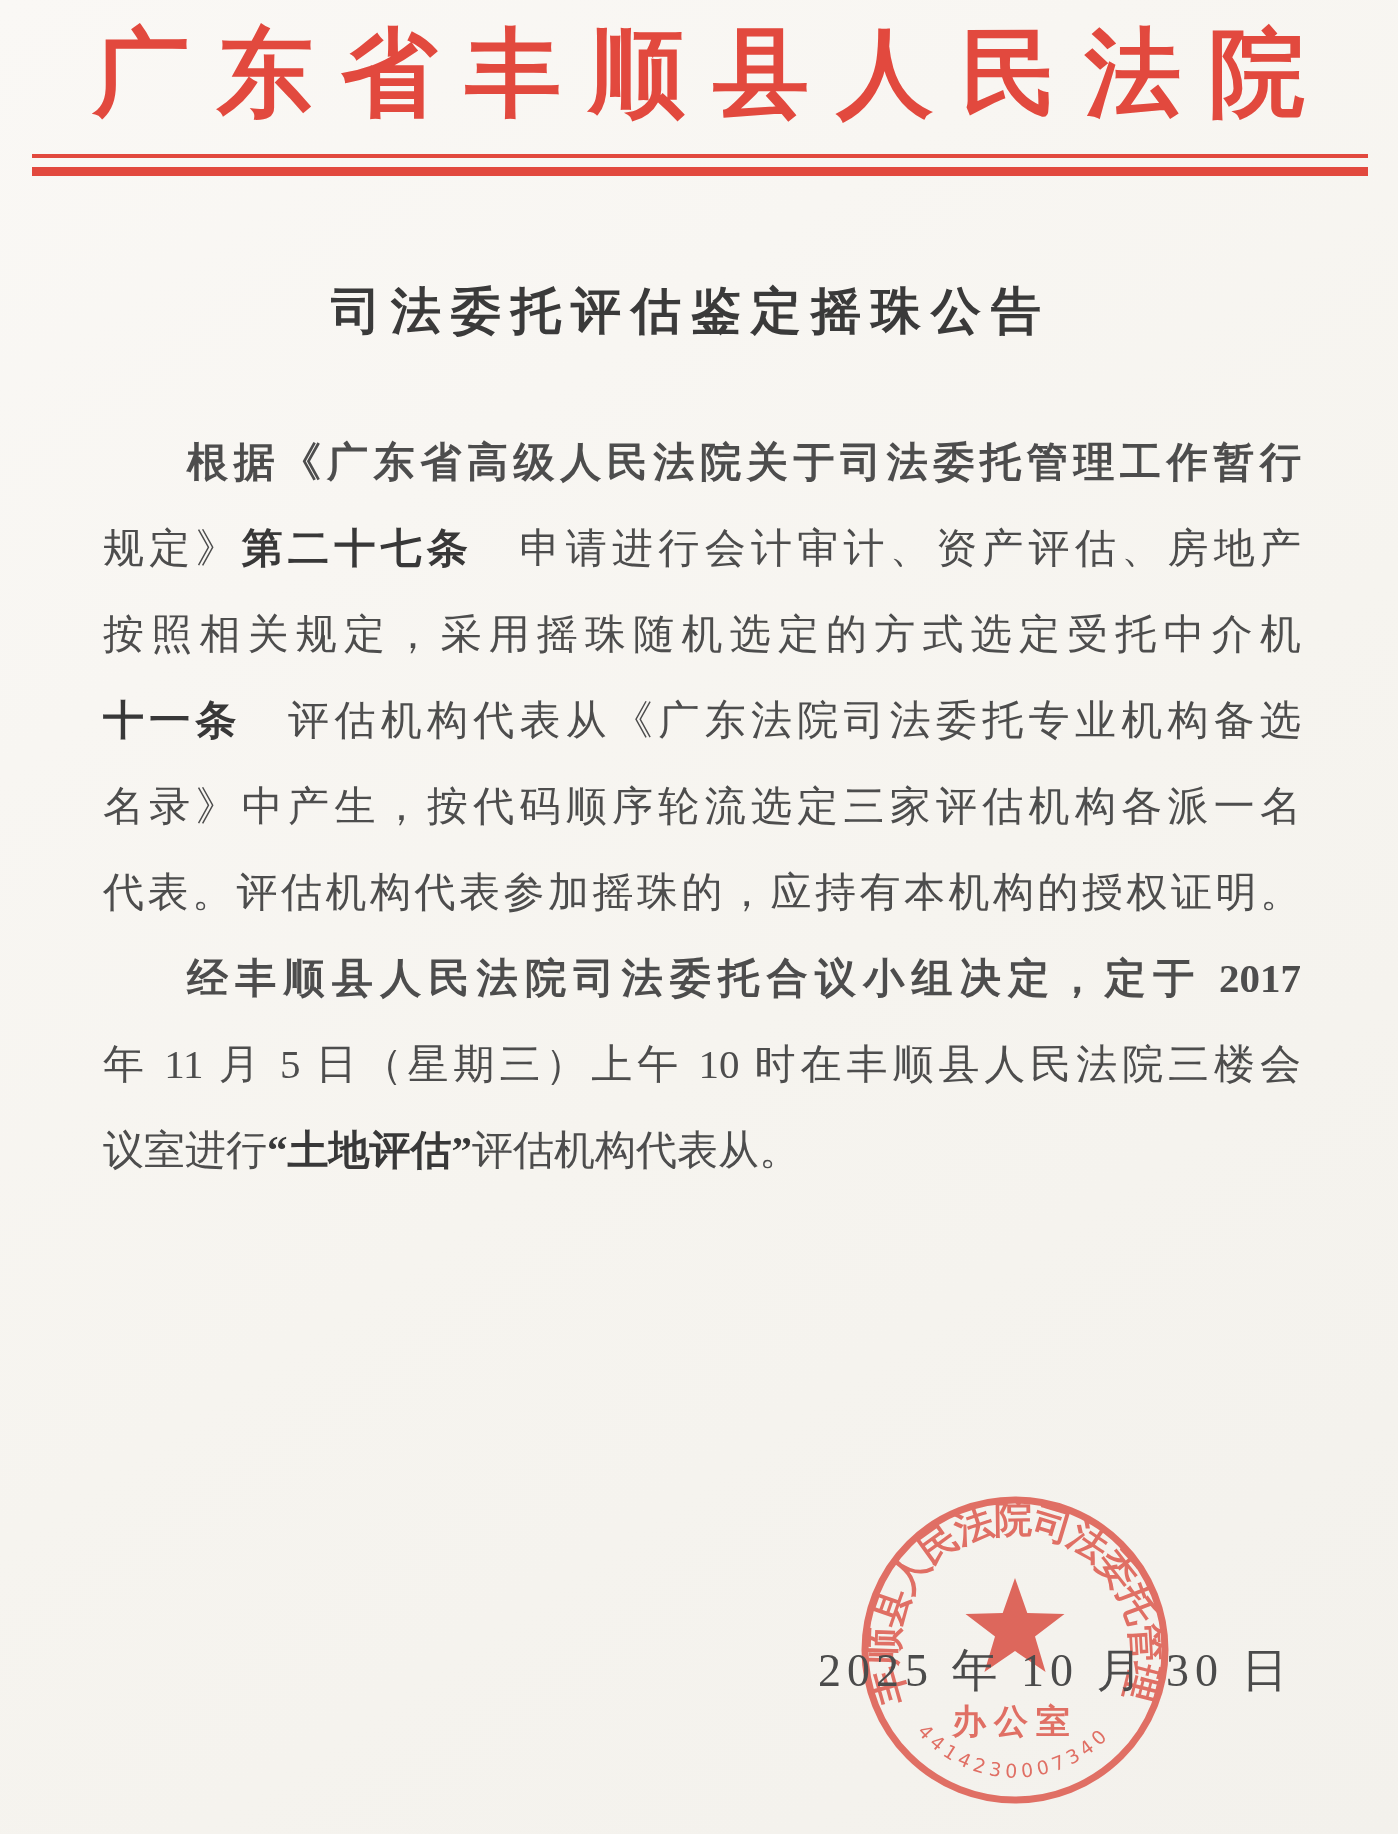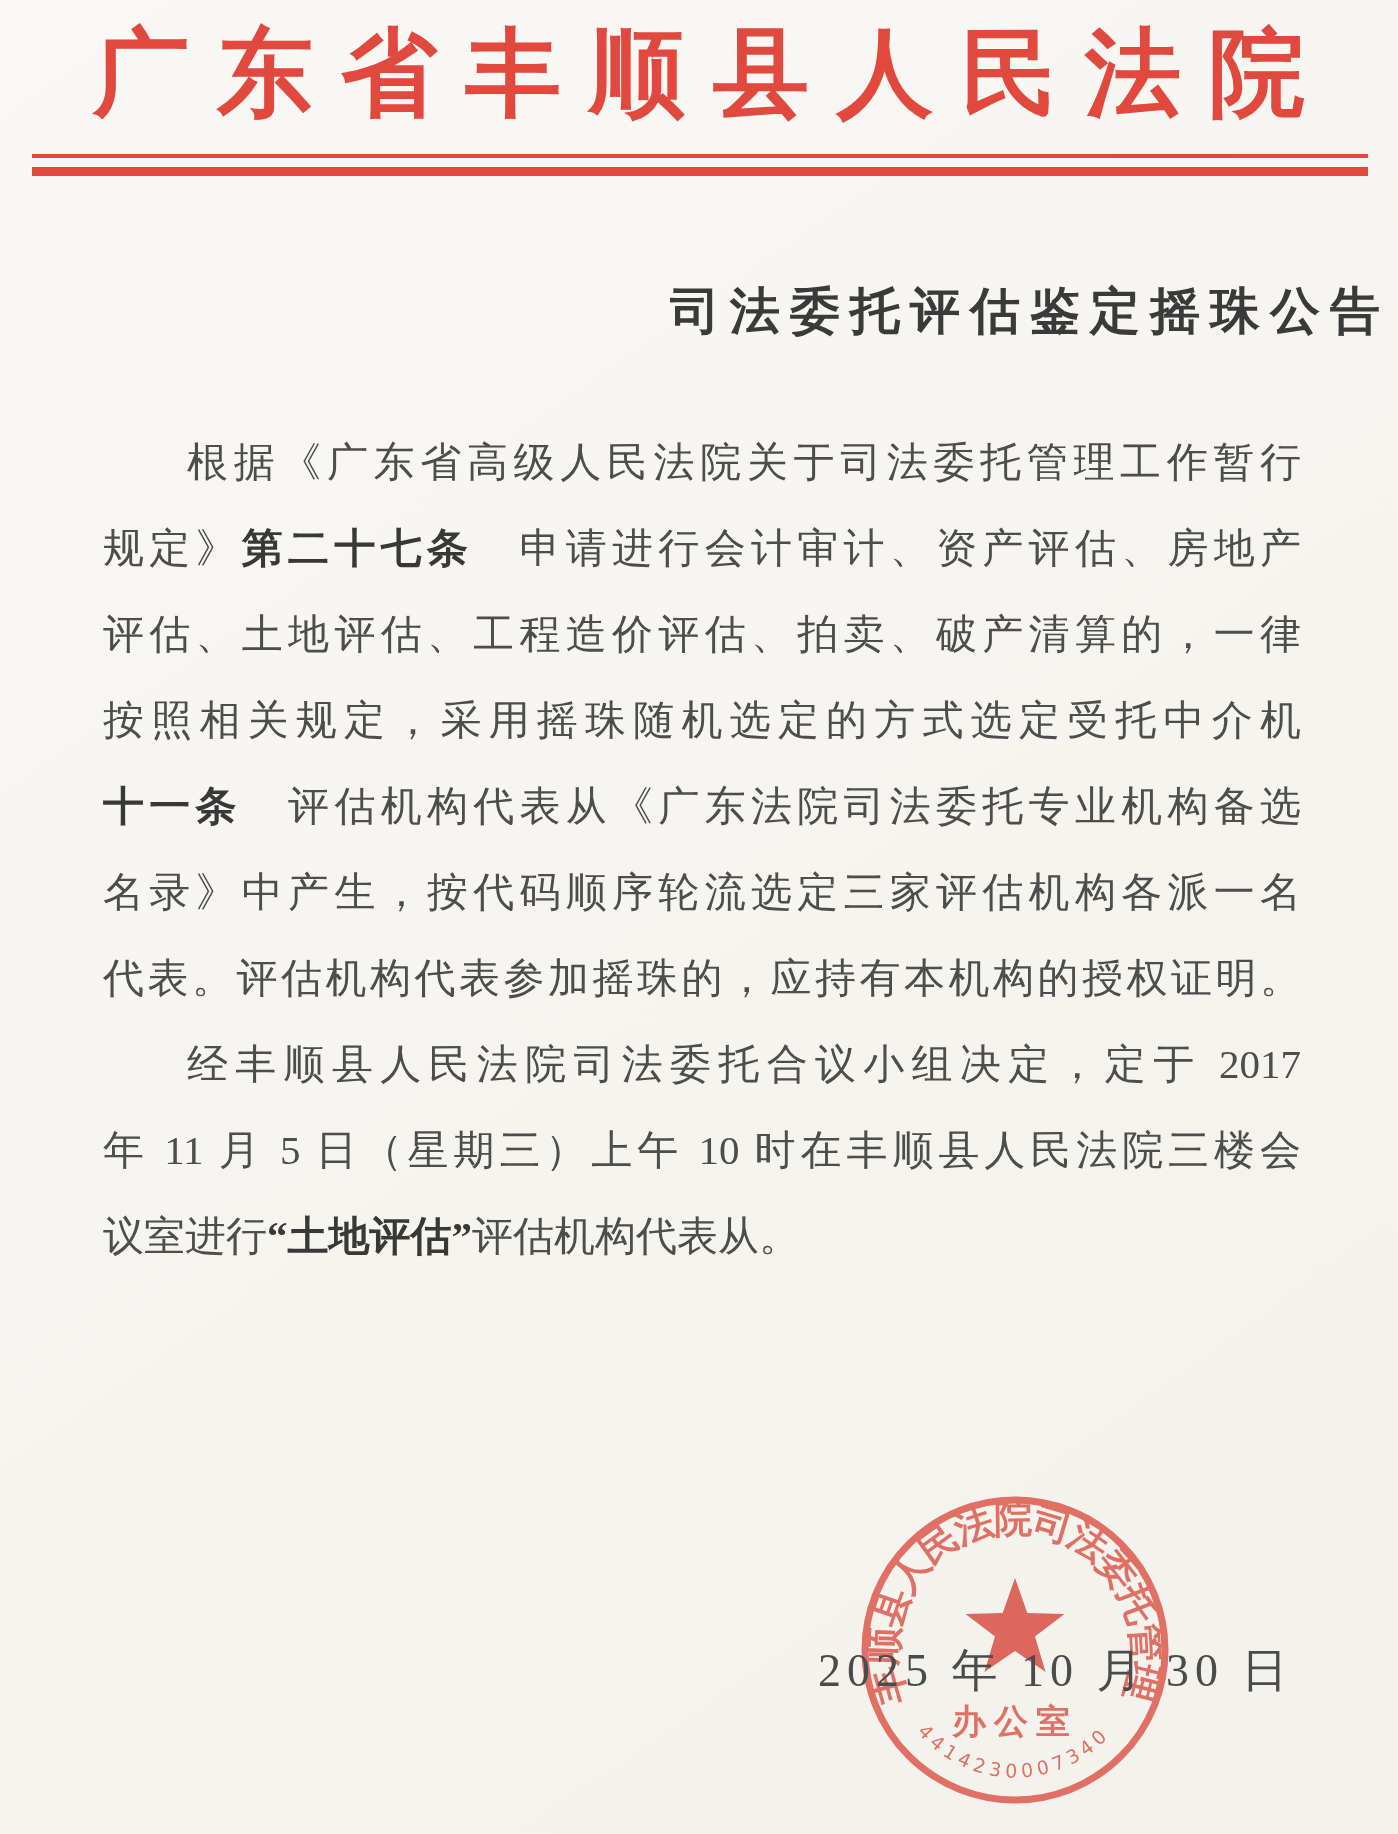--- a/index.html
+++ b/index.html
@@ -18,41 +18,41 @@
     font-weight:bold;
     letter-spacing:28px;
     padding-left:28px;
     color:#e2493e;
     white-space:nowrap;
   }
   .rule{position:absolute;left:32px;right:30px;background:#e2493e;}
   .rule-thin{top:154px;height:4px;}
   .rule-thick{top:167px;height:9px;}
   .doc-title{
-    position:absolute;top:278px;left:0;right:8px;
-    text-align:right;
+    position:absolute;top:278px;left:0;right:16px;
+    text-align:center;
     font-size:50px;font-weight:bold;
     letter-spacing:10px;
     color:#3a3a3a;
     white-space:nowrap;
     font-family:Liberation Serif, serif;
   }
   .body-block{
     position:absolute;top:419px;left:103px;width:1198px;
     font-size:41px;color:#4d4d4d;
     line-height:86px;
   }
   .line{
     height:86px;
     text-align:justify;
     text-align-last:justify;
     text-justify:inter-character;
     white-space:nowrap;
   }
-  .line.indent{text-indent:84px;}
+  .line.indent{text-indent:84px;font-weight:bold;}
   .line.no-justify{text-align:left;text-align-last:left;}
   .line b{font-weight:bold;color:#383838;margin-top:48px;}
   .date-line{
     position:absolute;top:1640px;left:818px;
     font-size:46px;color:#4b4b4b;
     letter-spacing:6px;white-space:nowrap;
     z-index:3;
   }
   .seal{position:absolute;left:850px;top:1485px;width:330px;height:330px;z-index:2;}
 </style>
@@ -64,21 +64,20 @@
   <div class="court-header">广东省丰顺县人民法院</div>
 
   <div class="rule rule-thin"></div>
   <div class="rule rule-thick"></div>
 
   <div class="doc-title">司法委托评估鉴定摇珠公告</div>
 
   <div class="body-block">
     <div class="line indent"><span>根据《广东省高级人民法院关于司法委托管理工作暂行</span></div>
     <div class="line"><span>规定》</span><b>第二十七条</b><span>　申请进行会计审计、资产评估、房地产</span></div>
-    <div class="line"><span>评估、土地评估、工程造价评估、拍卖、破产清算的，一律</span></div>
     <div class="line"><span>按照相关规定，采用摇珠随机选定的方式选定受托中介机</span></div>
     <div class="line"><b>十一条</b><span>　评估机构代表从《广东法院司法委托专业机构备选</span></div>
     <div class="line"><span>名录》中产生，按代码顺序轮流选定三家评估机构各派一名</span></div>
     <div class="line"><span>代表。评估机构代表参加摇珠的，应持有本机构的授权证明。</span></div>
     <div class="line indent"><span>经丰顺县人民法院司法委托合议小组决定，定于 2017</span></div>
     <div class="line"><span>年 11 月 5 日（星期三）上午 10 时在丰顺县人民法院三楼会</span></div>
     <div class="line no-justify"><span>议室进行</span><b>“土地评估”</b><span>评估机构代表从。</span></div>
   </div>
 
   <div class="date-line">2025 年 10 月 30 日</div>

